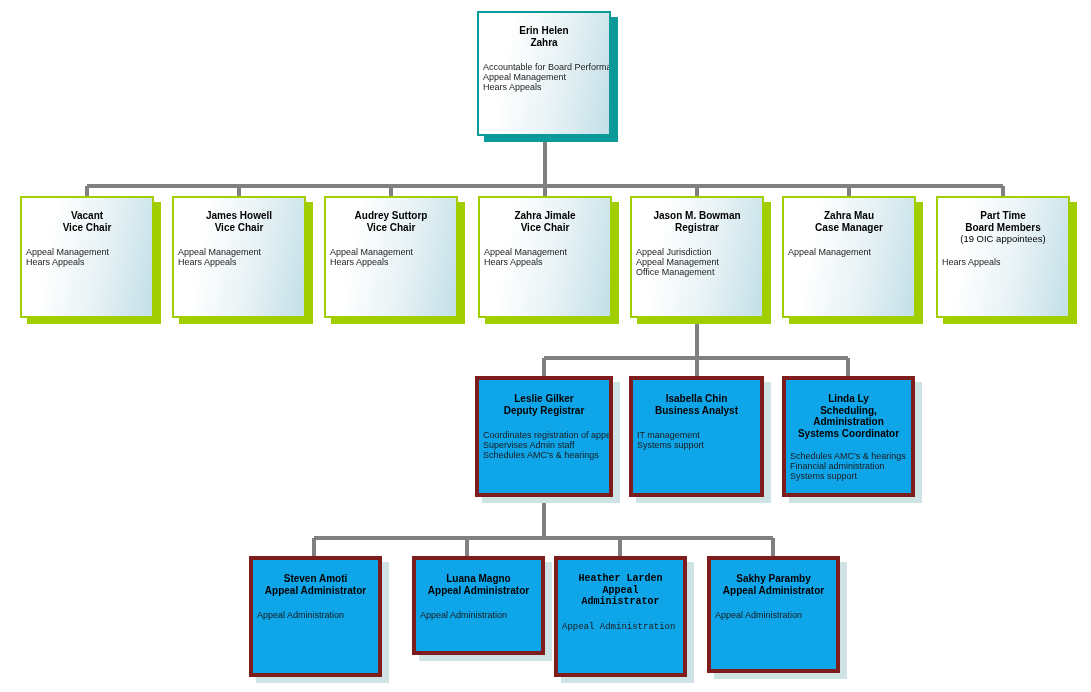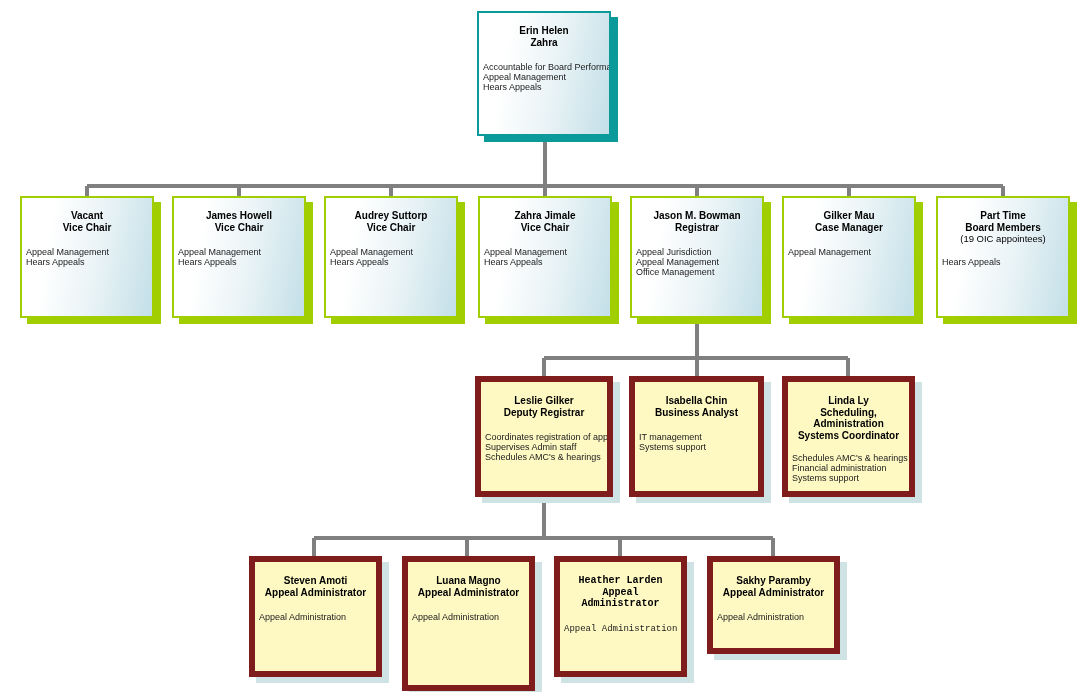--- a/index.html
+++ b/index.html
@@ -60,21 +60,21 @@
     box-sizing: border-box;
   }
 
   
   .node.teal .card   { border: 2px solid #0a9a9a; }
   .node.teal .shadow { background: #0a9a9a; }
 
   .node.green .card   { border: 2px solid #a0ce00; }
   .node.green .shadow { background: #a0ce00; }
 
-  .node.plain .card   { border: 6px solid #7f1d1d; background: #fef9c3; }
+  .node.plain .card   { border: 4px solid #7f1d1d; background: #0ea5e9; }
   .node.plain .shadow { background: #cfe2e4; }
 
   
   .node-title {
     text-align: center;
     font-size: 10px;
     font-weight: bold;
     color: #000000;
     line-height: 11.5px;
     padding: 0 4px;
@@ -239,21 +239,21 @@
         </div>
       </div>
     </div>
   </div>
 
   <div class="node green" style="left:782px; top:196px; width:134px; height:122px;">
     <div class="shadow"></div>
     <div class="card">
       <div class="card-inner">
         <div class="node-title node-title-wrap">
-          <span class="line">Gilker Mau</span>
+          <span class="line">Zahra Mau</span>
           <span class="line">Case Manager</span>
         </div>
         <div class="gap-std"></div>
         <div class="node-duties">
           <span class="duty">Appeal Management</span>
         </div>
       </div>
     </div>
   </div>
 
@@ -337,21 +337,21 @@
           <span class="line">Appeal Administrator</span>
         </div>
         <div class="gap-std"></div>
         <div class="node-duties">
           <span class="duty">Appeal Administration</span>
         </div>
       </div>
     </div>
   </div>
 
-  <div class="node plain" style="left:402px; top:556px; width:133px; height:135px;">
+  <div class="node plain" style="left:412px; top:556px; width:133px; height:99px;">
     <div class="shadow"></div>
     <div class="card">
       <div class="card-inner">
         <div class="node-title node-title-wrap">
           <span class="line">Luana Magno</span>
           <span class="line">Appeal Administrator</span>
         </div>
         <div class="gap-std"></div>
         <div class="node-duties">
           <span class="duty">Appeal Administration</span>
@@ -369,21 +369,21 @@
           <span class="line">Appeal Administrator</span>
         </div>
         <div class="gap-std"></div>
         <div class="node-duties">
           <span class="duty">Appeal Administration</span>
         </div>
       </div>
     </div>
   </div>
 
-  <div class="node plain" style="left:707px; top:556px; width:133px; height:98px;padding-left:18px;">
+  <div class="node plain" style="left:707px; top:556px; width:133px; height:117px;padding-left:18px;">
     <div class="shadow"></div>
     <div class="card">
       <div class="card-inner">
         <div class="node-title node-title-wrap">
           <span class="line">Sakhy Paramby</span>
           <span class="line">Appeal Administrator</span>
         </div>
         <div class="gap-std"></div>
         <div class="node-duties">
           <span class="duty">Appeal Administration</span>

